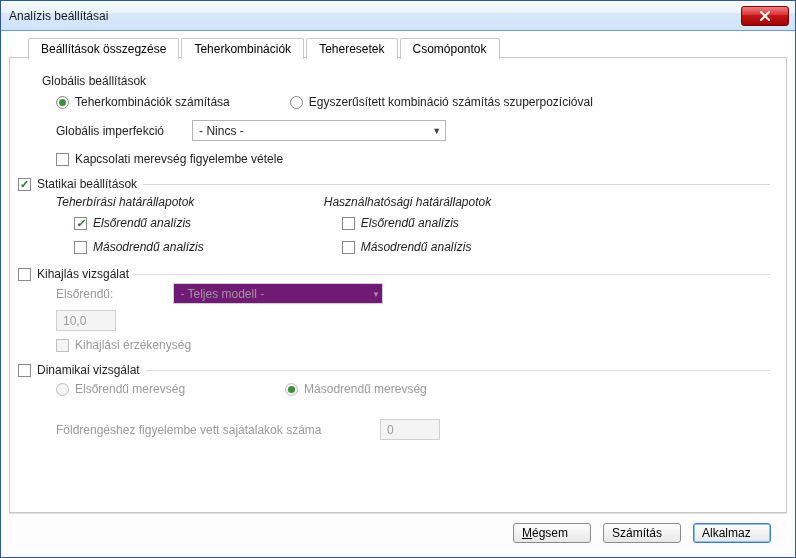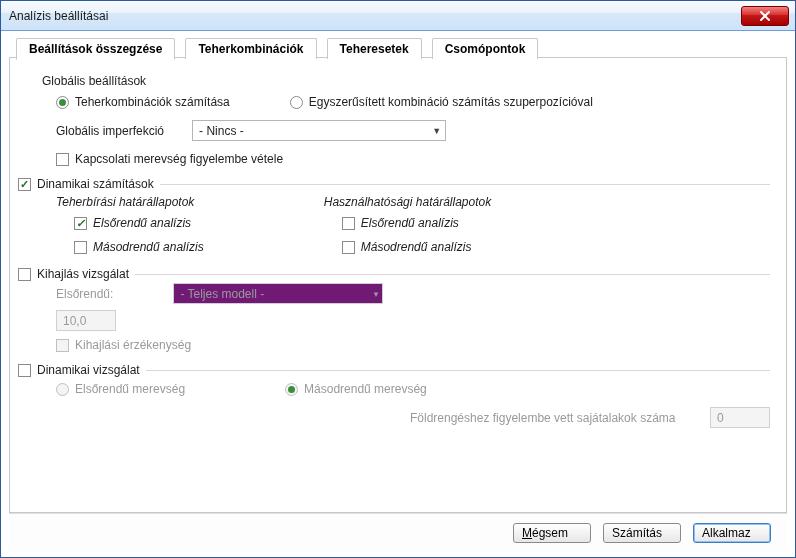--- a/index.html
+++ b/index.html
@@ -16,21 +16,21 @@
   .close-btn {
     width:48px; height:20px; margin-right:6px;
     background: linear-gradient(to bottom, #f08080 0%, #d93030 45%, #c51818 46%, #a40000 100%);
     border:1px solid #7a0000; border-radius:3px;
     display:flex; align-items:center; justify-content:center;
     color:#fff; font-weight:bold; font-size:11px;
   }
   .close-btn svg { display:block; }
   .body { flex:1; background:#fff; padding:8px 8px 6px 8px; display:flex; flex-direction:column; }
   .tabs-frame { flex:1; border:1px solid #c8c8c8; position:relative; margin-top:18px; }
-  .tabs-row { position:absolute; top:-20px; left:6px; display:flex; gap:10px;font-weight:bold; }
+  .tabs-row { position:absolute; top:-20px; left:18px; display:flex; gap:2px; }
   .tab {
     padding:3px 12px 3px 12px;
     border:1px solid #c8c8c8;
     border-bottom:none;
     background:#fff;
     border-radius:2px 2px 0 0;
   }
   .tab.active { border-bottom:1px solid #fff; margin-bottom:-1px; }
   .content { padding:10px 16px 8px 24px; color:#222; }
   .group-title { margin:6px 0 4px 8px; }
@@ -119,21 +119,21 @@
         <div class="row" style="margin-top:8px;">
           <label class="check">
             <span class="check-box"></span>
             <span>Kapcsolati merevség figyelembe vétele</span>
           </label>
         </div>
 
         <div class="group-line" style="margin-left:-16px;">
           <label class="check">
             <span class="check-box on"></span>
-            <span class="gtitle">Dinamikai számítások</span>
+            <span class="gtitle">Statikai beállítások</span>
           </label>
           <div class="hr"></div>
         </div>
         <div class="twocol" style="margin-left:22px;">
           <div class="col">
             <div class="subtitle" style="margin-left:0;">Teherbírási határállapotok</div>
             <div class="row" style="margin-left:18px;">
               <label class="check">
                 <span class="check-box on"></span>
                 <span>Elsőrendű analízis</span>
@@ -199,21 +199,21 @@
         <div class="row disabled" style="gap:100px;">
           <label class="radio">
             <span class="radio-dot disabled"></span>
             <span>Elsőrendű merevség</span>
           </label>
           <label class="radio">
             <span class="radio-dot disabled on"></span>
             <span>Másodrendű merevség</span>
           </label>
         </div>
-        <div class="row disabled" style="gap:20px; margin-top:8px;justify-content:flex-end;">
+        <div class="row disabled" style="gap:44px; margin-top:20px;">
           <span style="width:280px;">Földrengéshez figyelembe vett sajátalakok száma</span>
           <div class="input-num disabled">
             <span>0</span>
           </div>
         </div>
 
       </div>
     </div>
 
     <div class="footer">

